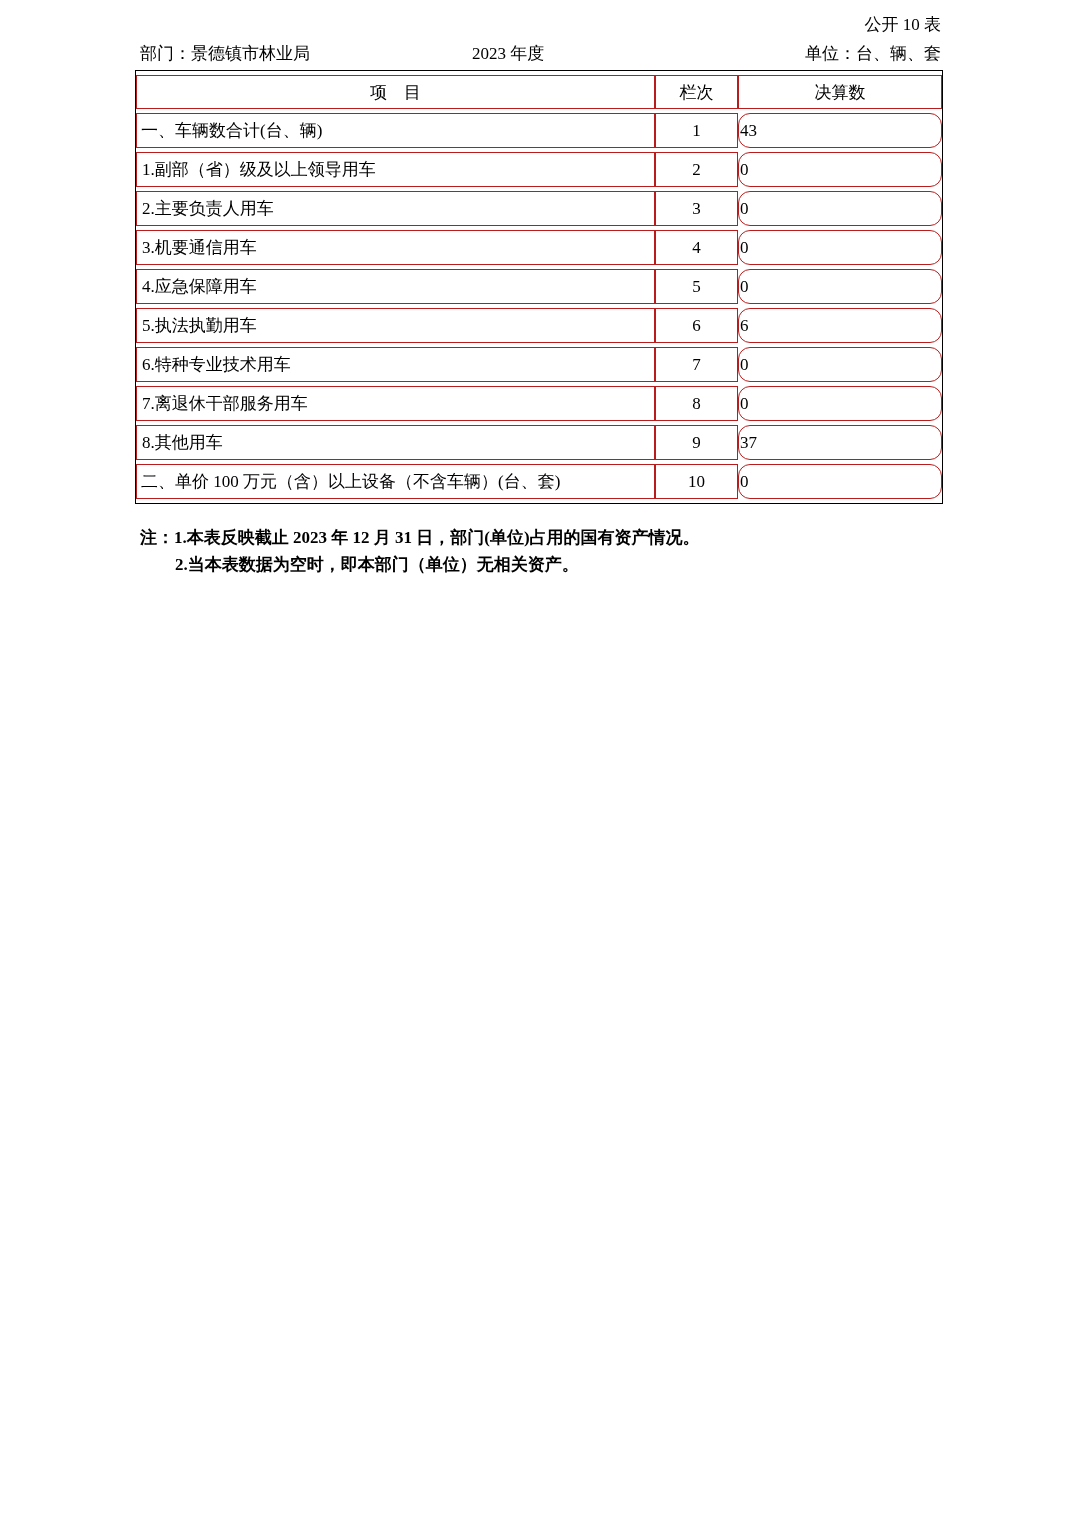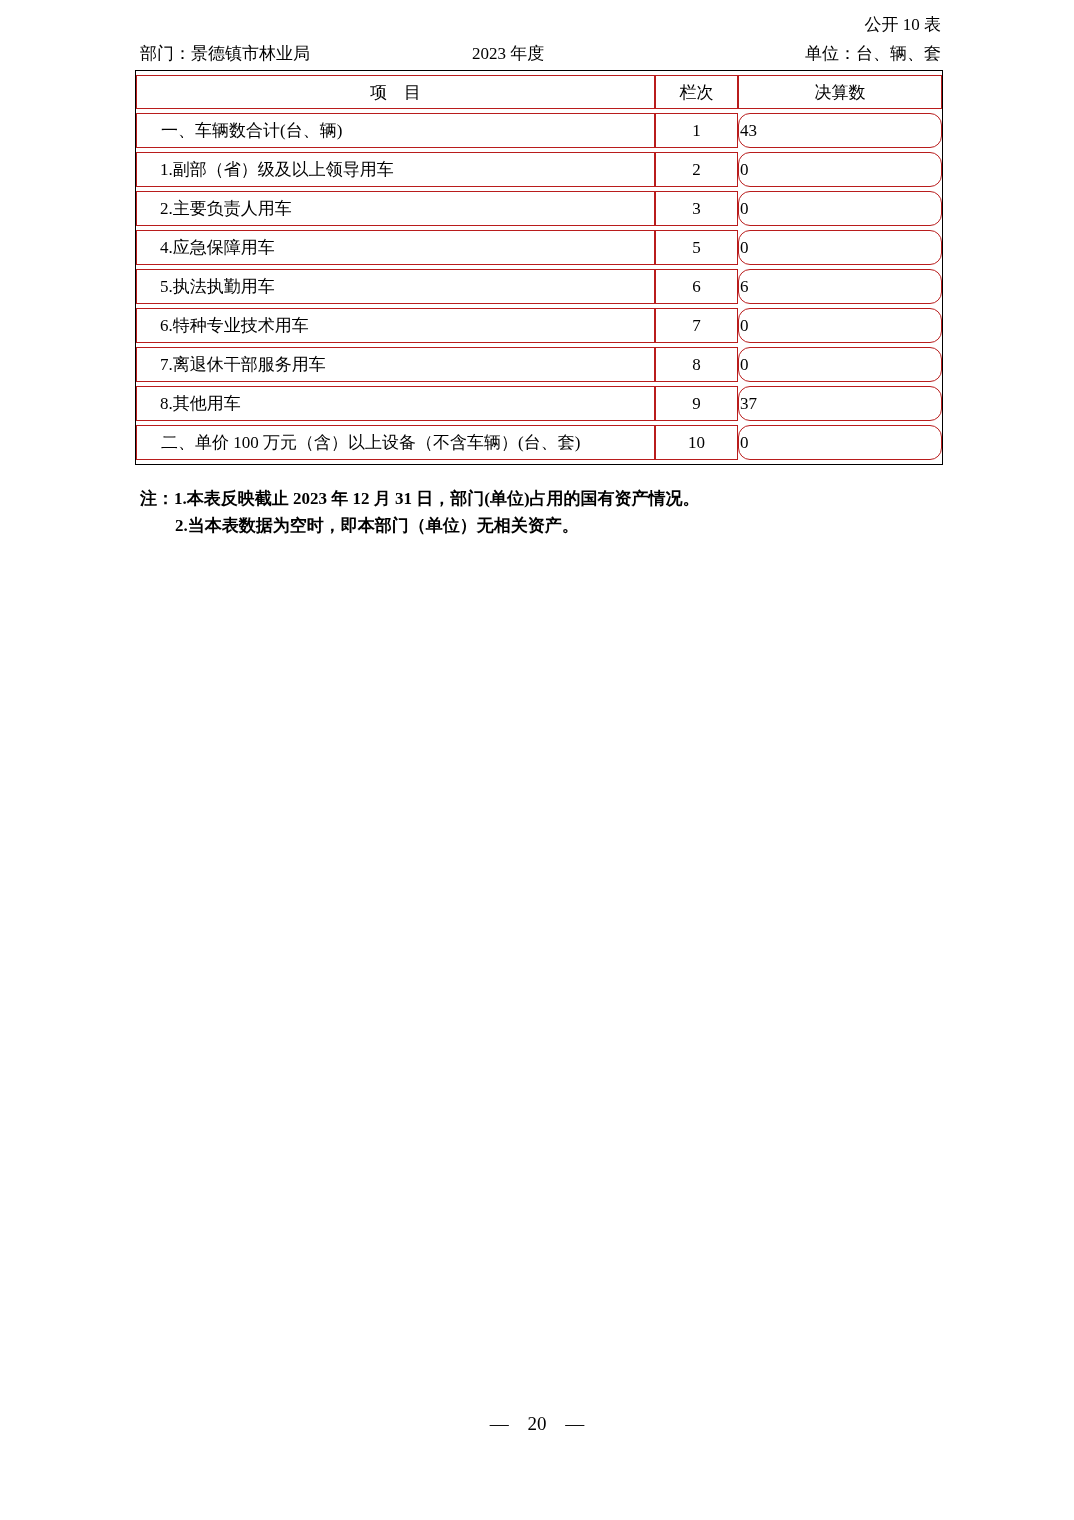--- a/index.html
+++ b/index.html
@@ -47,22 +47,22 @@
   }
   .asset-table th,.asset-table td{
     border:1px solid #b91c1c;
     font-size:17px;
     font-weight:normal;
     overflow:hidden;
     white-space:nowrap;
   }
   .asset-table th{height:30px;text-align:center;}
   .asset-table td{height:31px;}
-  .c-item{text-align:left;padding-left:24px;}
-  .c-item.ind{padding-left:23px;}
+  .c-item{text-align:left;padding-left:4px;}
+  .c-item.ind{padding-left:5px;}
   .c-line{text-align:center;}
   .c-val{text-align:left;padding-right:10px;border-radius:12px;}
   .notes{
     margin-top:20px;
     padding-left:5px;
     font-size:17px;
     line-height:27px;
     font-weight:bold;
   }
   .note-2{padding-left:35px;}
@@ -112,20 +112,25 @@
             <td class="c-item ind">1.副部（省）级及以上领导用车</td>
             <td class="c-line">2</td>
             <td class="c-val">0</td>
           </tr>
           <tr>
             <td class="c-item ind">2.主要负责人用车</td>
             <td class="c-line">3</td>
             <td class="c-val">0</td>
           </tr>
           <tr>
+            <td class="c-item ind">3.机要通信用车</td>
+            <td class="c-line">4</td>
+            <td class="c-val">0</td>
+          </tr>
+          <tr>
             <td class="c-item ind">4.应急保障用车</td>
             <td class="c-line">5</td>
             <td class="c-val">0</td>
           </tr>
           <tr>
             <td class="c-item ind">5.执法执勤用车</td>
             <td class="c-line">6</td>
             <td class="c-val">6</td>
           </tr>
           <tr>
@@ -151,14 +156,13 @@
         </tbody>
     </table>
 
     <div class="notes">
       <div class="note-1">注：1.本表反映截止 2023 年 12 月 31 日，部门(单位)占用的国有资产情况。</div>
       <div class="note-2">2.当本表数据为空时，即本部门（单位）无相关资产。</div>
     </div>
 
   </div>
 
-  <div class="page-footer">— 20 —</div>
 </div>
 
 </body></html>

